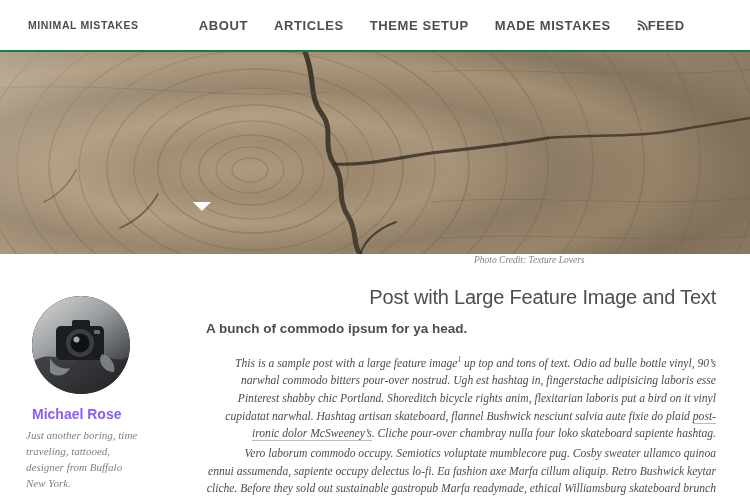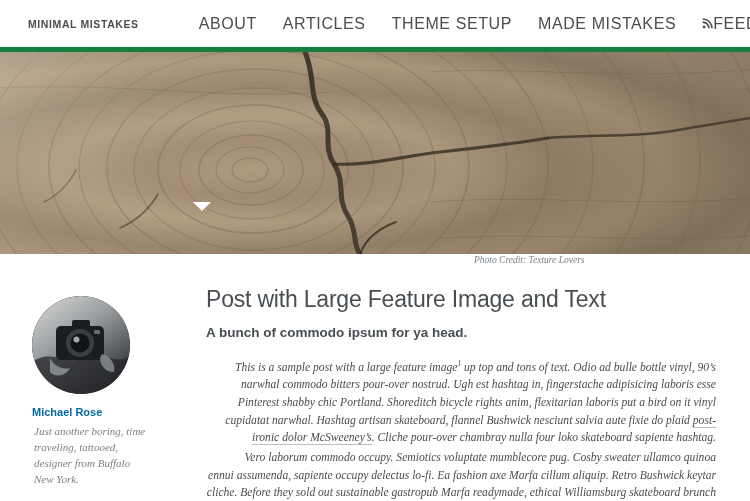--- a/index.html
+++ b/index.html
@@ -16,46 +16,46 @@
     position: relative;
     width: 750px;
     height: 501px;
     background: #ffffff;
   }
 
   
   .masthead {
     height: 52px;
     background: #ffffff;
-    border-bottom: 5px solid #15803d;
+    border-bottom: 2px solid #15803d;
     display: flex;
     align-items: center;
     padding: 16px 28px;
   }
   .site-title {
     font-size: 10.5px;
     letter-spacing: 0.6px;
     color: #494e52;
     text-transform: uppercase;
     font-weight: 700;
     text-decoration: none;
     white-space: nowrap;
   }
   .top-nav {
     margin-left: 60px;
     display: flex;
     align-items: center;
     gap: 26px;
   }
   .nav-link {
-    font-size: 16px;
+    font-size: 13px;
     letter-spacing: 0.6px;
     color: #494e52;
     text-transform: uppercase;
-    font-weight: 400;
+    font-weight: 700;
     text-decoration: none;
     white-space: nowrap;
   }
   .feed-link {
     display: flex;
     align-items: center;
   }
   .rss-glyph {
     display: inline-block;
     width: 11px;
@@ -116,47 +116,48 @@
     border-radius: 50%;
     overflow: hidden;
     margin: 0 0 0 6px;
     background: #2f3133;
     position: relative;
   }
   .avatar svg { display: block; }
   .author-name {
     font-family: "Liberation Sans", sans-serif;
     font-weight: 700;
-    font-size: 11px;
-    color: #0369a1;
+    font-size: 14px;
+    color: #8b5cf6;
     margin: 12px 0 6px 6px;
   }
   .author-bio {
     font-family: "Liberation Serif", serif;
     font-style: italic;
     font-size: 11px;
     line-height: 1.45;
     color: #7a8288;
-    margin: 0 0 10px 8px;
+    margin: 0 0 10px 0;
     width: 116px;
   }
 
   
   .article {
     flex: 1 1 auto;
     padding-left: 28px;
     padding-right: 8px;
   }
   .post-title {
     font-family: "Liberation Sans", sans-serif;
     font-weight: 400;
-    font-size: 23px;
+    font-size: 20px;
     color: #494e52;
     margin: 0 0 12px 0;
     letter-spacing: -0.2px;
+    text-align: right;
   }
   .post-subtitle {
     font-family: "Liberation Sans", sans-serif;
     font-weight: 700;
     font-size: 13.5px;
     color: #494e52;
     margin: 0 0 18px 0;
   }
   .post-body p {
     font-family: "Liberation Serif", serif;

